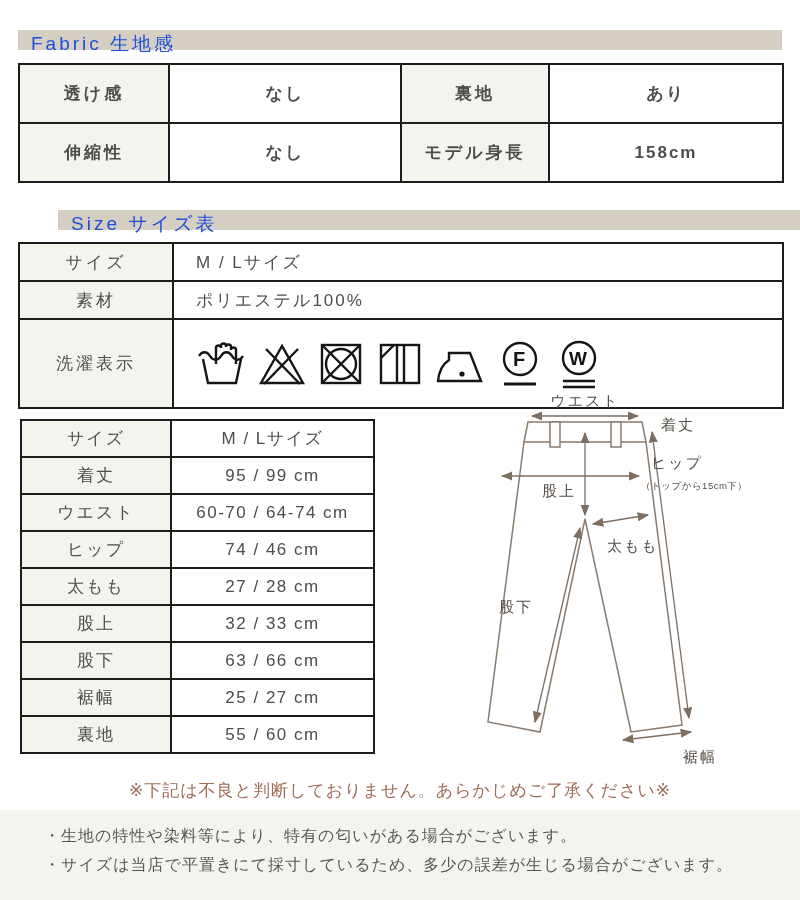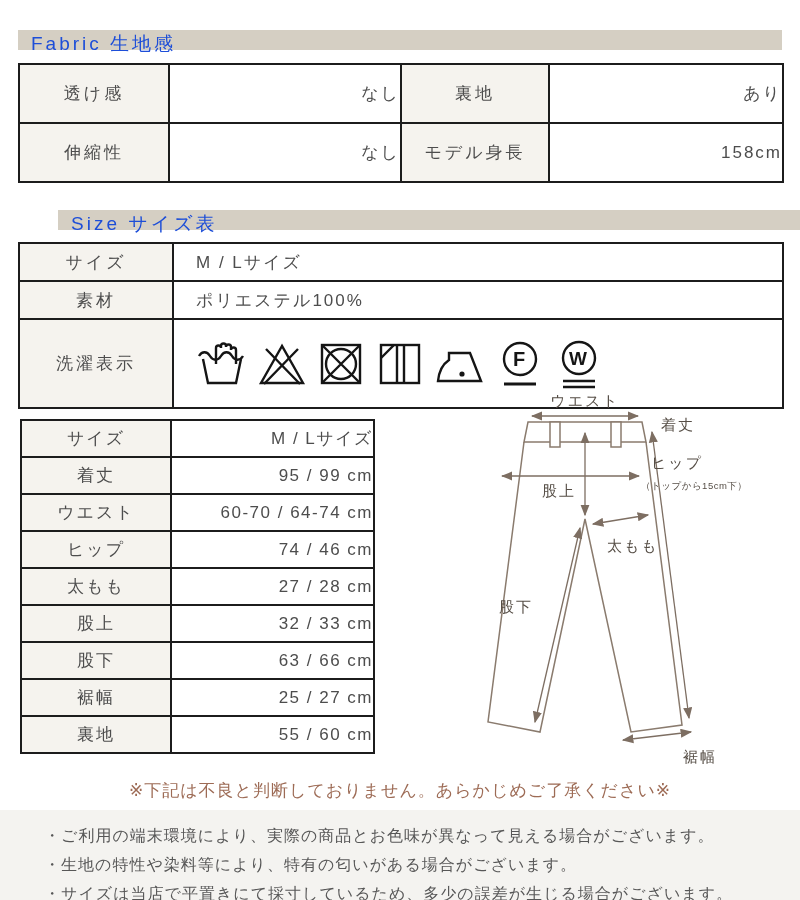--- a/index.html
+++ b/index.html
@@ -18,25 +18,25 @@
     font-size:19px; line-height:27px;
     padding-left:13px; letter-spacing:3px;
   }
   #fabric-header { top:30px; }
   #size-header { top:210px;margin-left:40px; }
 
   
   table { border-collapse:collapse; table-layout:fixed; }
   td { border:2px solid #1c1c1c; font-size:17px; color:#4d4d4d; }
   td.lbl { background:#f5f3ee; text-align:center; letter-spacing:3px; }
-  td.val { background:#ffffff; text-align:right; letter-spacing:2px; }
+  td.val { background:#ffffff; text-align:center; letter-spacing:2px; }
   td.val-left { background:#ffffff; text-align:left; padding-left:22px; letter-spacing:2px; }
 
   #fabric-table { left:18px; top:63px; width:764px; }
-  #fabric-table td { height:59px; }
+  #fabric-table td { height:59px;font-weight:bold; }
 
   #size-table { left:18px; top:242px; width:764px; }
   #size-table td { height:38px; }
   #size-table tr.care-row td { height:89px; }
   .care-cell { padding-left:14px; }
   .care-icons { display:flex; align-items:center; gap:9px; }
   .care-icons svg { display:block; }
 
   #m-table { left:20px; top:419px; width:353px; }
   #m-table td { height:37px; letter-spacing:2px; }
@@ -220,16 +220,15 @@
   <text x="186" y="101" text-anchor="start" class="tiny">（トップから15cm下）</text>
   <text x="121" y="108" text-anchor="end">股上</text>
   <text x="152" y="163" text-anchor="start">太もも</text>
   <text x="61" y="224" text-anchor="middle">股下</text>
   <text x="228" y="374" text-anchor="start">裾幅</text>
 </svg>
 
 <div class="abs" id="notice-headline">※下記は不良と判断しておりません。あらかじめご了承ください※</div>
 
 <div class="abs" id="notes-box">
-  <div>・ご利用の端末環境により、実際の商品とお色味が異なって見える場合がございます。</div>
   <div>・生地の特性や染料等により、特有の匂いがある場合がございます。</div>
   <div>・サイズは当店で平置きにて採寸しているため、多少の誤差が生じる場合がございます。</div>
 </div>
 
 </body></html>

